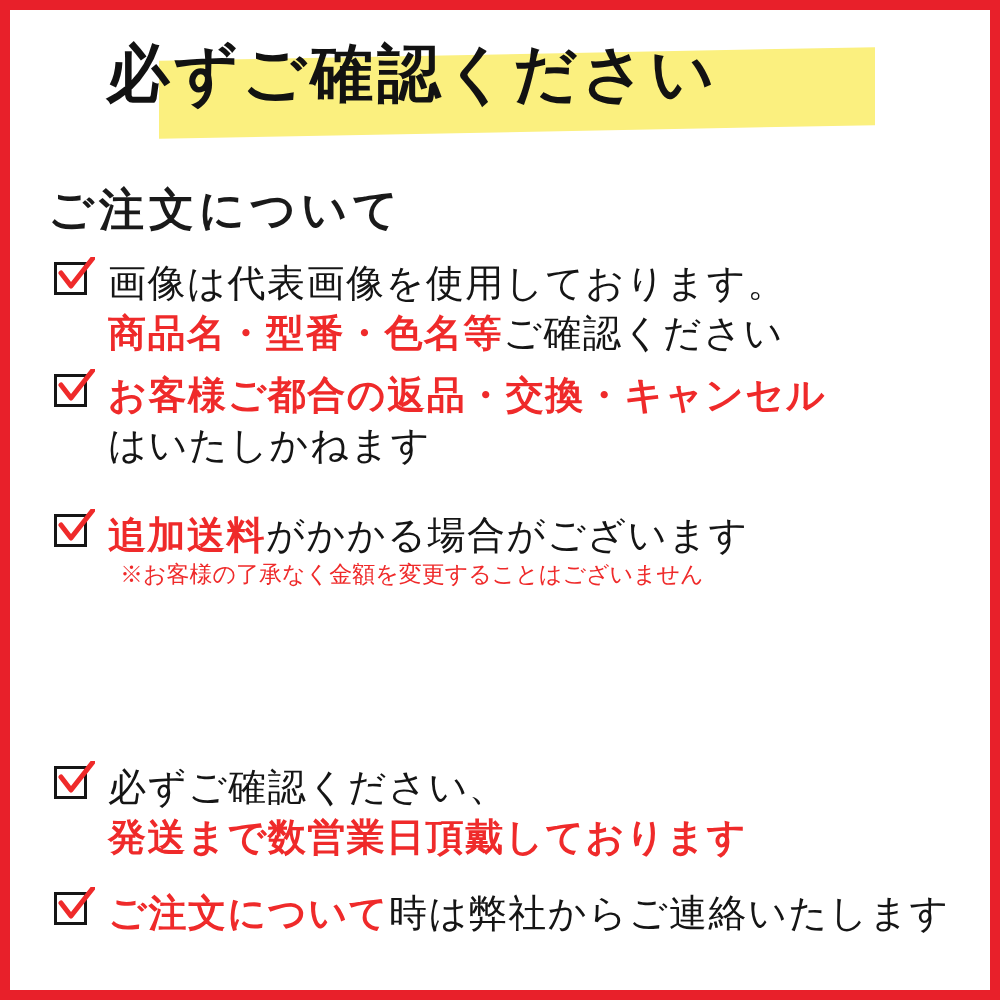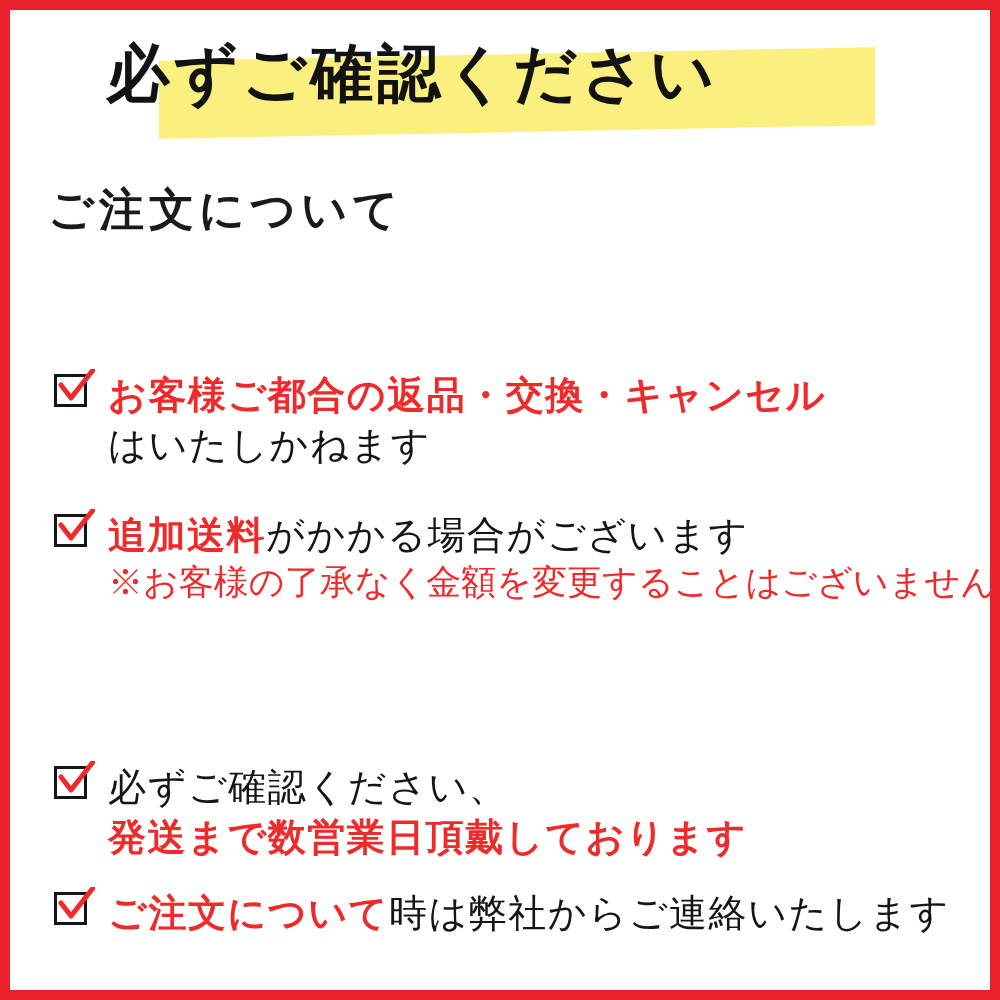--- a/index.html
+++ b/index.html
@@ -118,23 +118,23 @@
   }
   .line {
     font-family: "Liberation Serif", "DejaVu Serif", serif;
     font-size: 38px;
     letter-spacing: 1.5px;
     color: #151515;
     line-height: 1.32;
     white-space: nowrap;
   }
   .line.small {
-    font-size: 35px;
+    font-size: 23px;
     letter-spacing: 0px;
-    margin-left: 0;
+    margin-left: 12px;
   }
   .red { color: #ef2a2a; font-weight: bold; }
   .red-reg { color: #ef2a2a; }
   .blk { color: #151515; }
 </style>
 </head>
 <body>
 
 <div class="frame-top"></div>
 <div class="frame-bottom"></div>
@@ -143,20 +143,32 @@
 
 <div class="page">
 
   <div class="title-wrap">
     <div class="title-hl"></div>
     <div class="title-text">必ずご確認ください</div>
   </div>
 
   <div class="heading" id="heading-order">ご注文について</div>
 
+  <div class="row" style="top: 248px;">
+    <span class="check">
+      <span class="box"></span>
+      <svg class="tick" viewBox="0 0 38 38" aria-hidden="true">
+        <path d="M4 16 L14 29 L36 1" stroke="#ef2a2a" stroke-width="5" fill="none" stroke-linecap="round" stroke-linejoin="round"></path>
+      </svg>
+    </span>
+    <div class="row-lines">
+      <div class="line blk">画像は代表画像を使用しております。</div>
+      <div class="line"><span class="red">商品名・型番・色名等</span><span class="blk">ご確認ください</span></div>
+    </div>
+  </div>
 
   <div class="row" style="top: 360px;">
     <span class="check">
       <span class="box"></span>
       <svg class="tick" viewBox="0 0 38 38" aria-hidden="true">
         <path d="M4 16 L14 29 L36 1" stroke="#ef2a2a" stroke-width="5" fill="none" stroke-linecap="round" stroke-linejoin="round"></path>
       </svg>
     </span>
     <div class="row-lines">
       <div class="line red">お客様ご都合の返品・交換・キャンセル</div>

